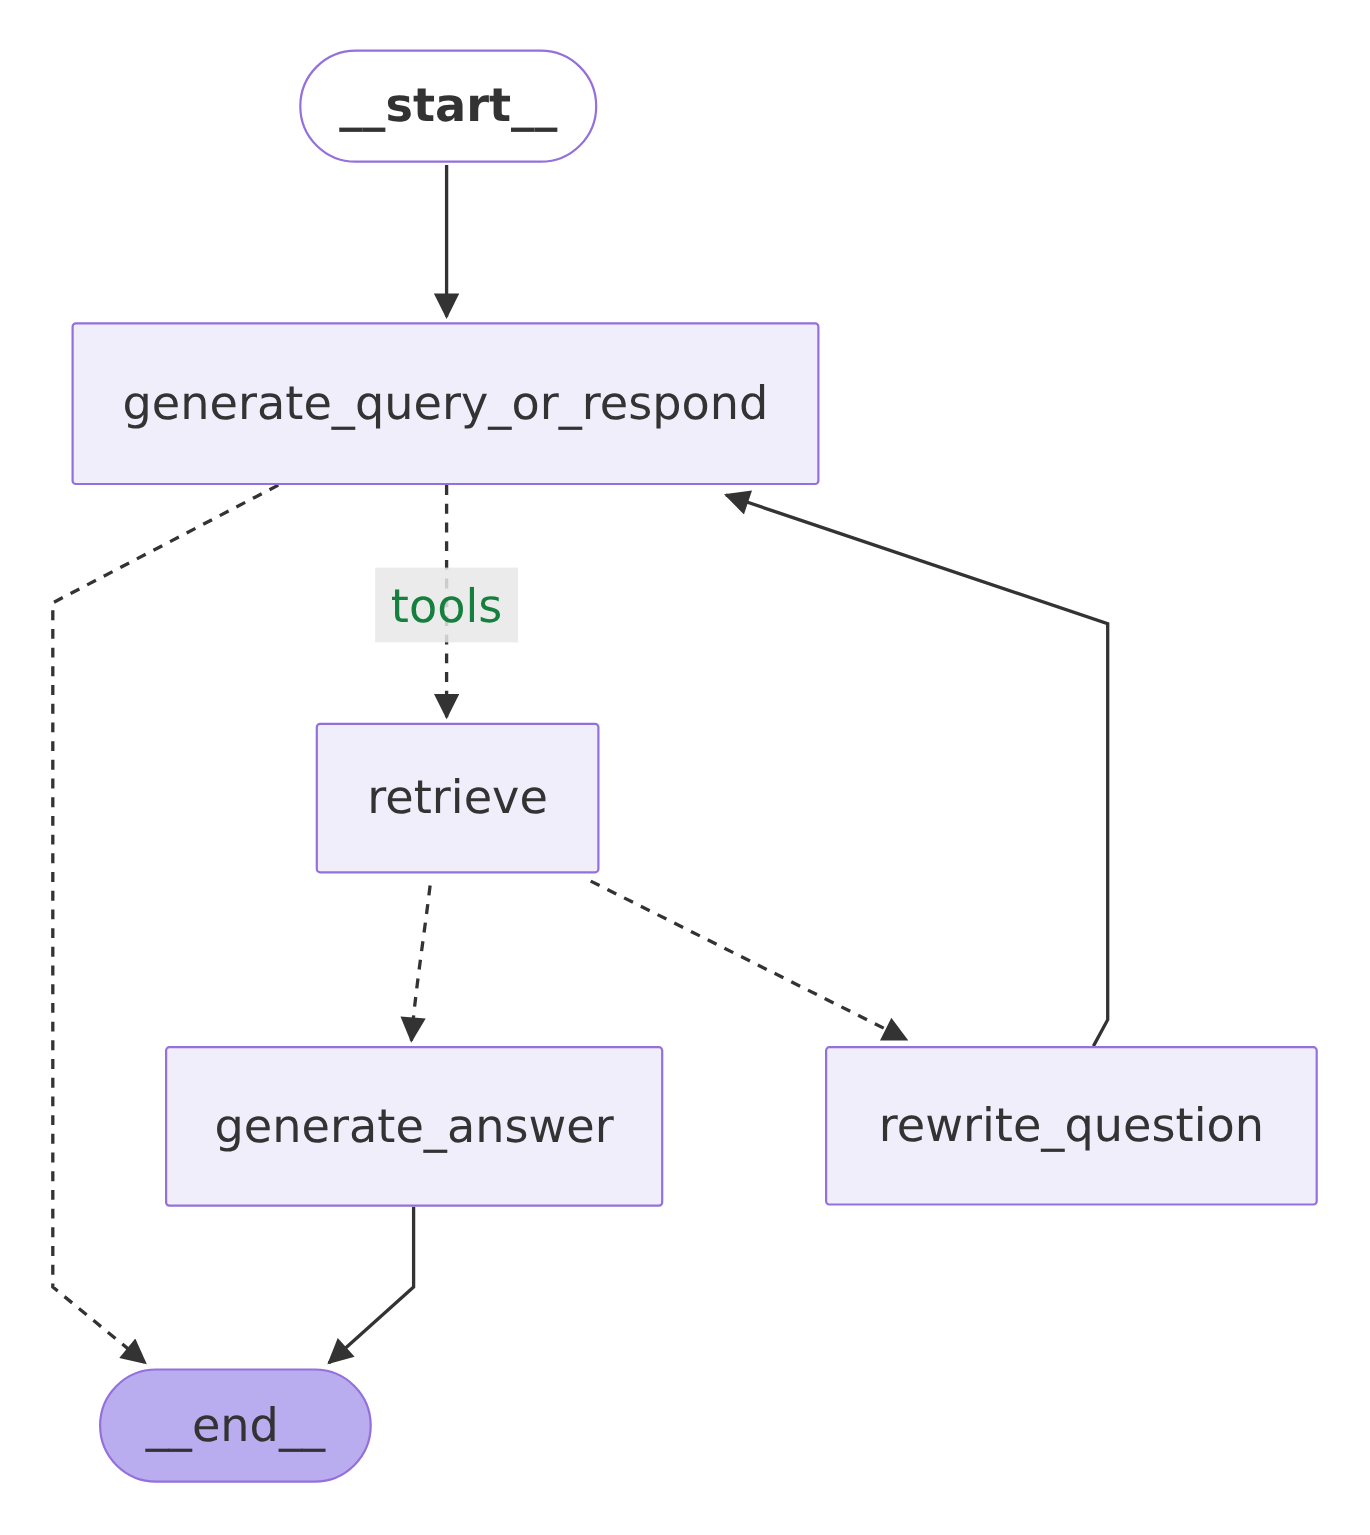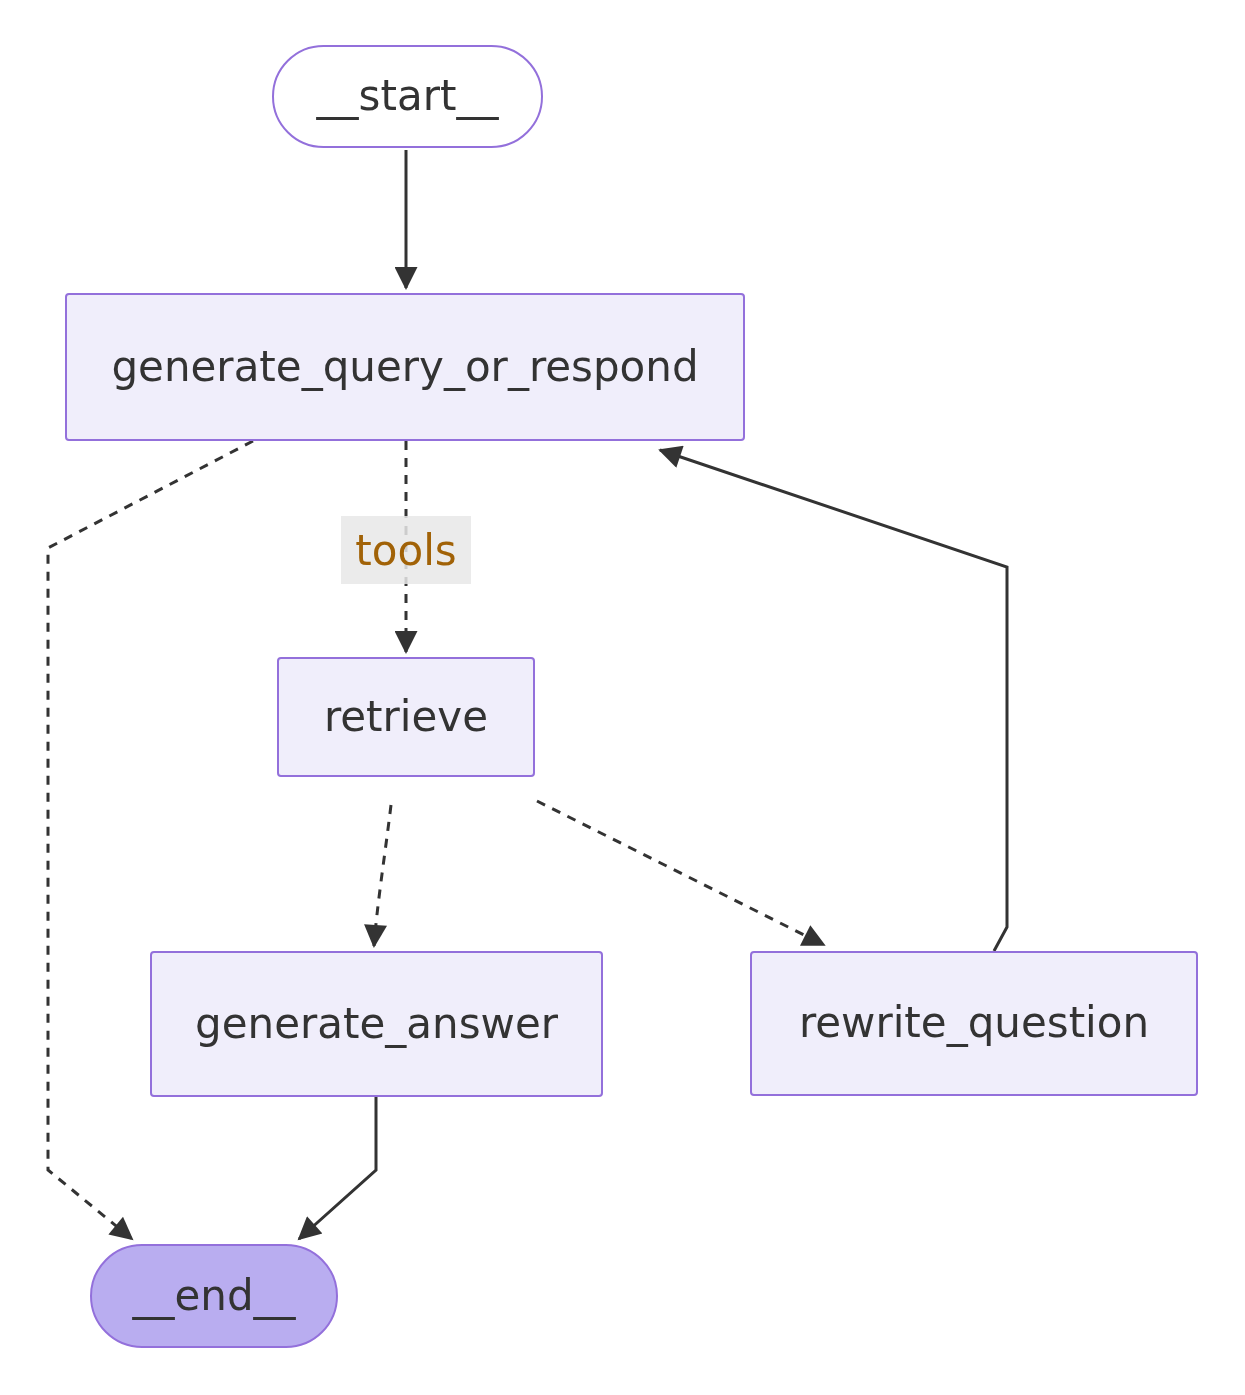--- a/index.html
+++ b/index.html
@@ -43,42 +43,43 @@
     white-space: nowrap;
   }
   .node.stadium {
     border-radius: 52px;
   }
   .node.rect {
     border-radius: 4px;
   }
   .node.first {
     background: #ffffff;
+    font-weight: bold;
   }
   .node.last {
     background: #b9adf0;
   }
   #node-start            { left: 272px;  top: 45px;   width: 271px; height: 103px; }
   #node-gqor             { left: 65px;   top: 293px;  width: 680px; height: 148px; }
-  #node-retrieve         { left: 277px;  top: 657px;  width: 258px; height: 120px; }
+  #node-retrieve         { left: 287px;  top: 657px;  width: 258px; height: 137px; }
   #node-generate-answer  { left: 150px;  top: 951px;  width: 453px; height: 146px; }
   #node-rewrite-question { left: 750px;  top: 951px;  width: 448px; height: 145px; }
   #node-end              { left: 90px;   top: 1244px; width: 248px; height: 104px; text-align: center; }
   .edge-label {
     position: absolute;
     left: 341px;
     top: 516px;
     width: 130px;
     height: 68px;
     background: rgba(232, 232, 232, 0.85);
     display: flex;
     align-items: center;
     justify-content: center;
     font-size: 42px;
-    color: #a16207;
+    color: #15803d;
   }
 </style>
 </head>
 <body>
 
 <div class="canvas">
 
   <svg class="edges-layer" width="1245" height="1395" viewBox="0 0 1245 1395" xmlns="http://www.w3.org/2000/svg">
     <defs>
       <marker id="arrowhead" viewBox="0 0 12 12" refX="11" refY="6" markerWidth="25" markerHeight="23" markerUnits="userSpaceOnUse" orient="auto-start-reverse">

